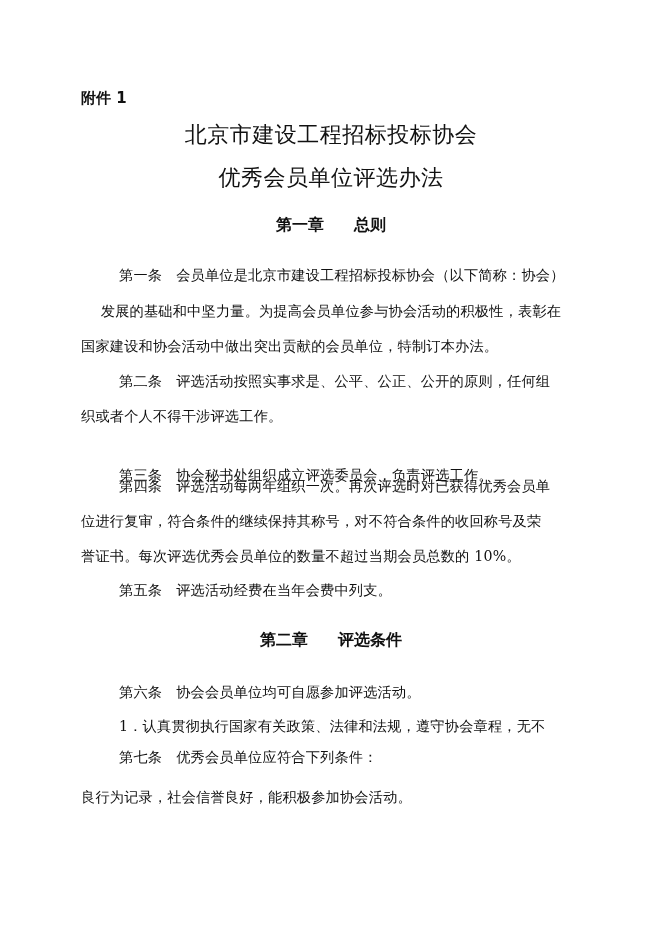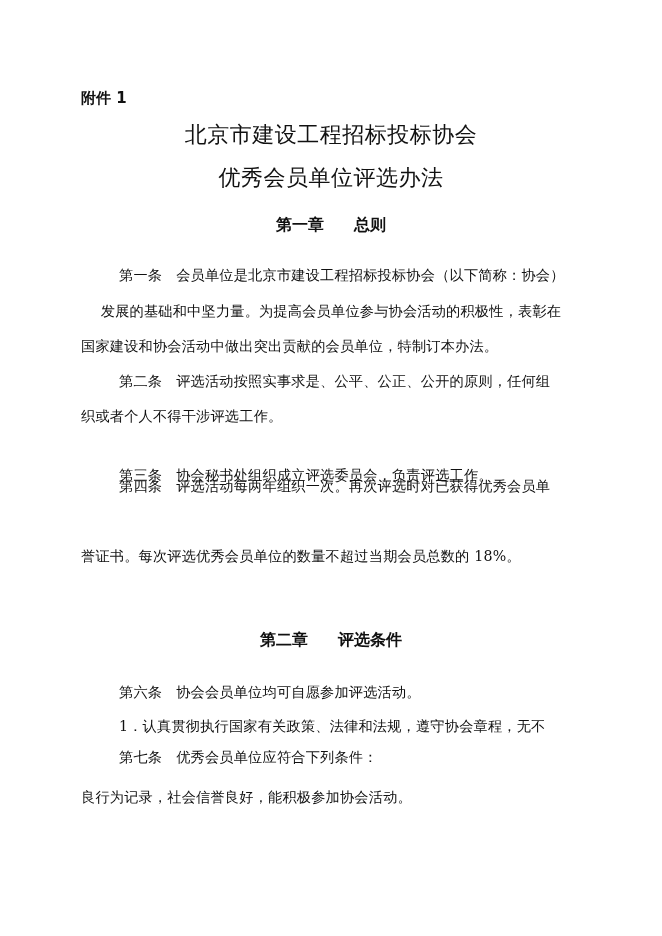--- a/index.html
+++ b/index.html
@@ -94,22 +94,26 @@
   </div>
   <div class="line" style="top:406px;">织或者个人不得干涉评选工作。</div>
 
   <div class="line indent" style="top:441px;margin-top:24px;">
     <span class="art-label">第三条</span><span class="art-gap"></span><span>协会秘书处组织成立评选委员会，负责评选工作。</span>
   </div>
 
   <div class="line indent" style="top:476px;">
     <span class="art-label">第四条</span><span class="art-gap"></span><span>评选活动每两年组织一次。再次评选时对已获得优秀会员单</span>
   </div>
-  <div class="line" style="top:546px;">誉证书。每次评选优秀会员单位的数量不超过当期会员总数的 18%。</div>
+  <div class="line" style="top:511px;">位进行复审，符合条件的继续保持其称号，对不符合条件的收回称号及荣</div>
+  <div class="line" style="top:546px;">誉证书。每次评选优秀会员单位的数量不超过当期会员总数的 10%。</div>
 
+  <div class="line indent" style="top:580px;">
+    <span class="art-label">第五条</span><span class="art-gap"></span><span>评选活动经费在当年会费中列支。</span>
+  </div>
 
   <div class="chapter chapter-2">
     <span>第二章</span><span class="gap"></span><span>评选条件</span>
   </div>
 
   <div class="line indent" style="top:682px;">
     <span class="art-label">第六条</span><span class="art-gap"></span><span>协会会员单位均可自愿参加评选活动。</span>
   </div>
 
   <div class="line indent" style="top:747px;">

